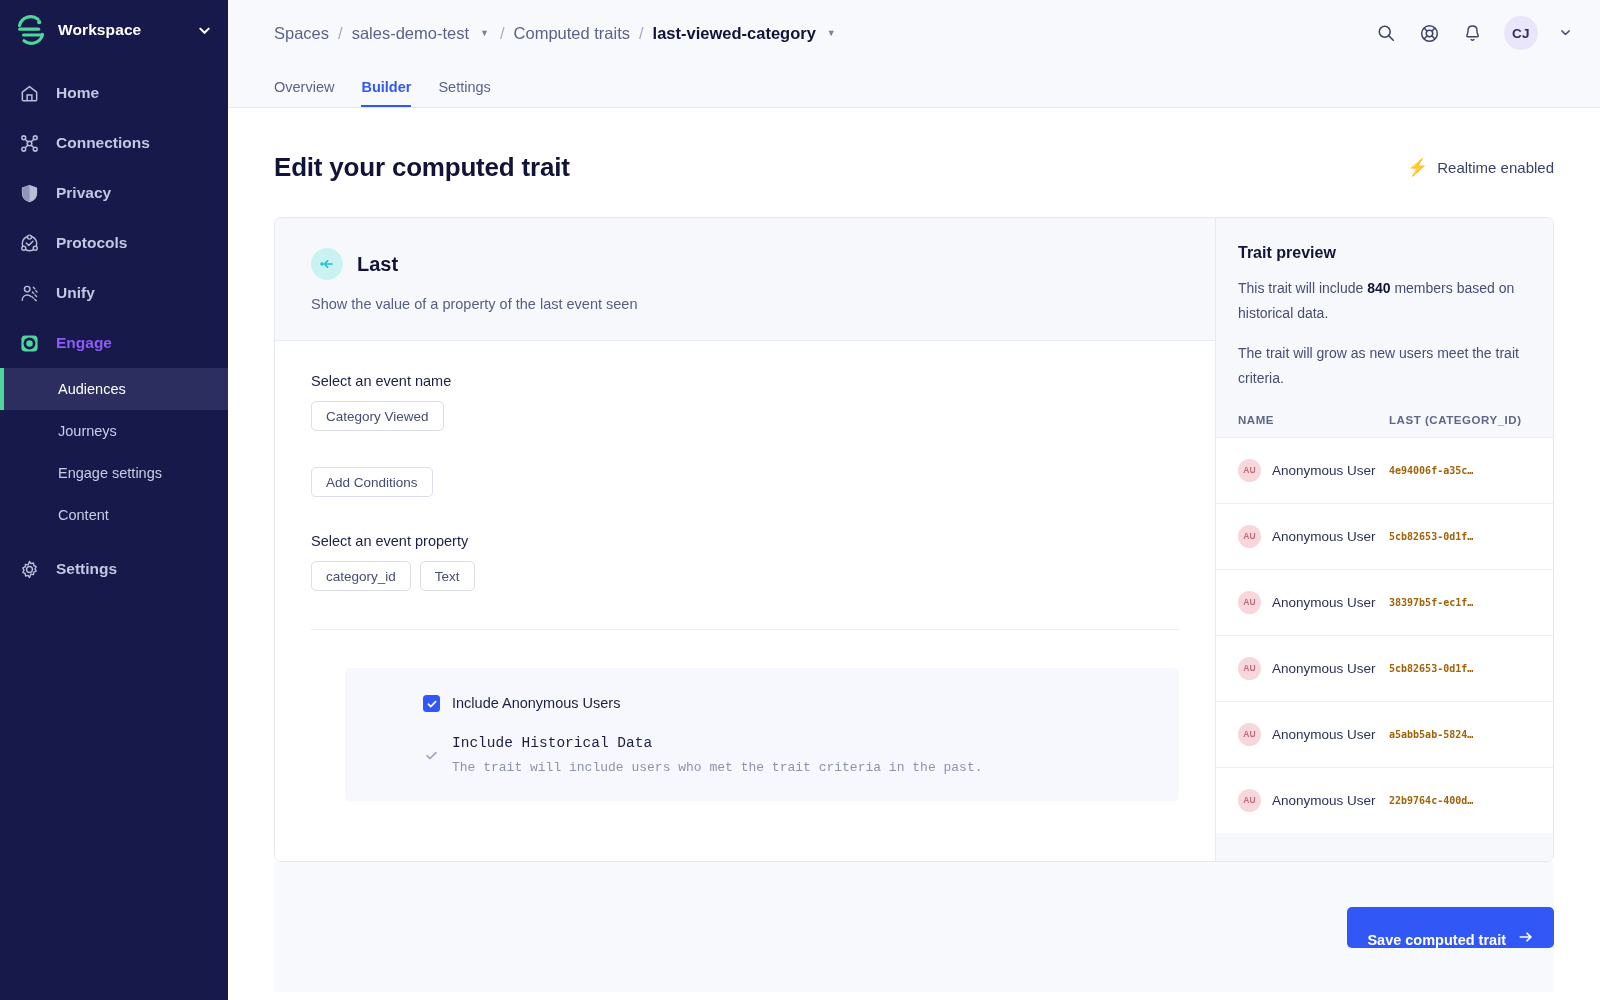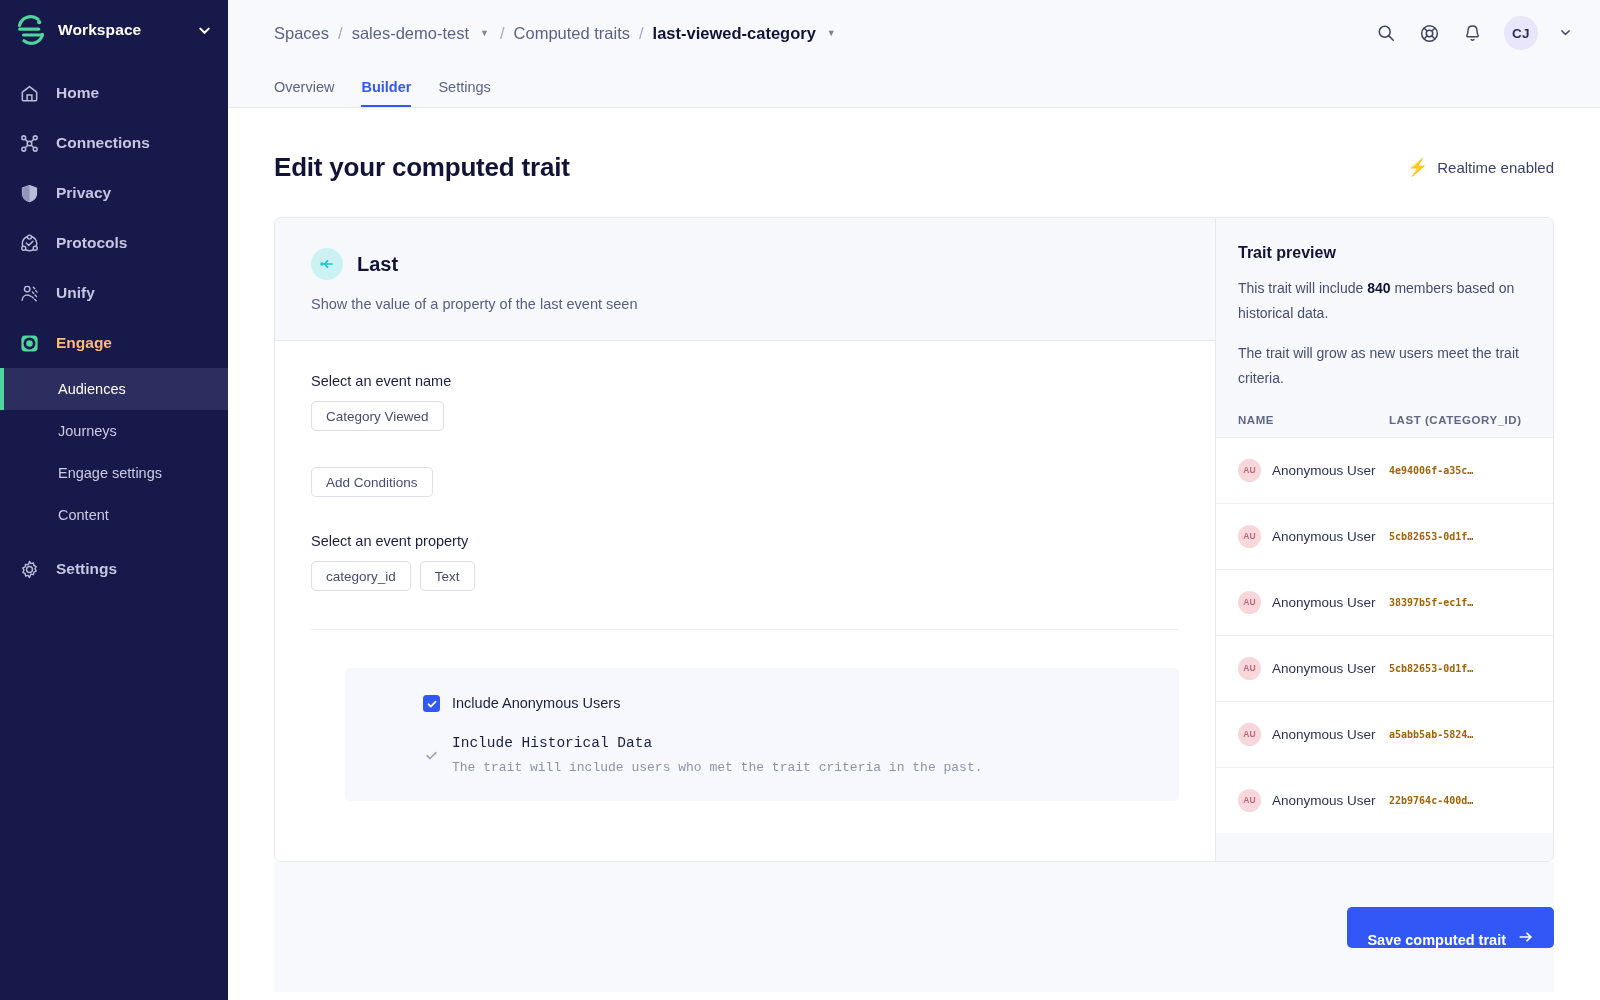--- a/index.html
+++ b/index.html
@@ -30,21 +30,21 @@
   .ws-caret { color: #ffffff; display: flex; align-items: center; }
 
   .nav { margin-top: 8px; }
   .nav-item {
     display: flex; align-items: center; gap: 16px;
     height: 50px; padding: 0 18px;
     color: #c3c7e0; font-size: 15.5px; font-weight: 600;
     cursor: pointer; position: relative;
   }
   .nav-item .ico { width: 22px; height: 22px; flex: none; display: flex; align-items: center; justify-content: center; }
-  .nav-item.active { color: #fdba74; }
+  .nav-item.active { color: #8b5cf6; }
   .sub-item {
     display: flex; align-items: center;
     height: 42px; padding-left: 58px;
     color: #c9cde3; font-size: 14.5px; font-weight: 500;
     cursor: pointer; position: relative;
   }
   .sub-item.selected { background: #2b2e5e; color: #ffffff; }
   .sub-item.selected::before {
     content: ""; position: absolute; left: 0; top: 0; bottom: 0;
     width: 4px; background: #4fd69c;

